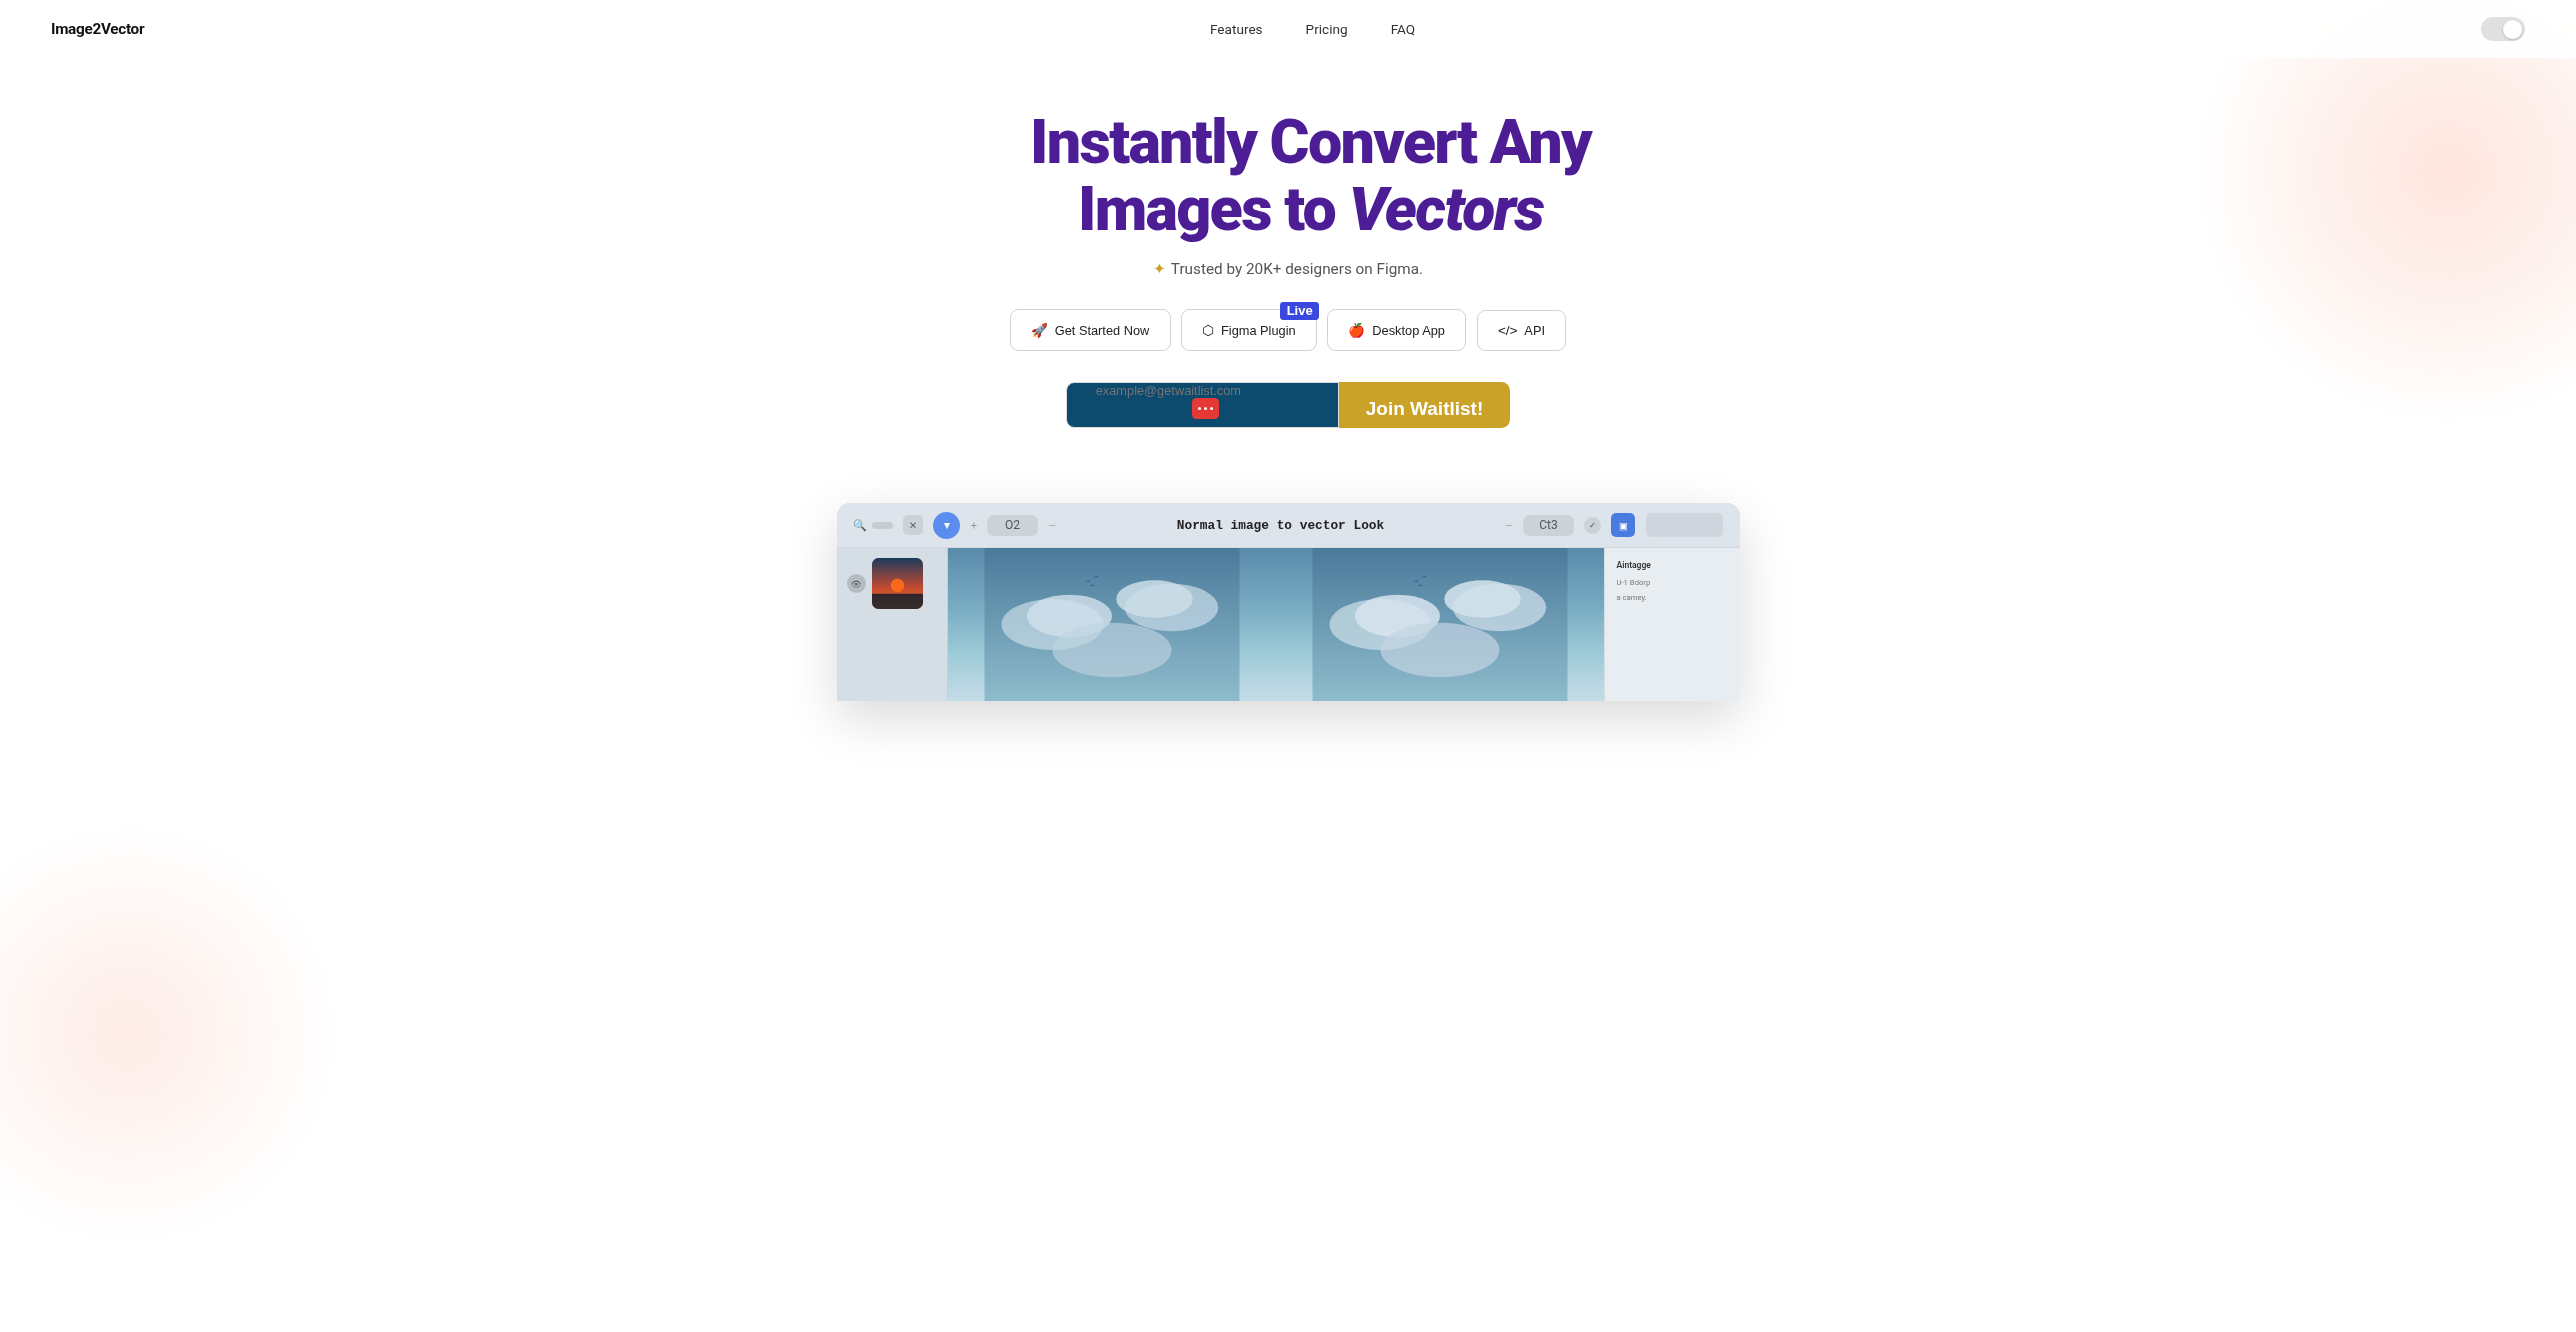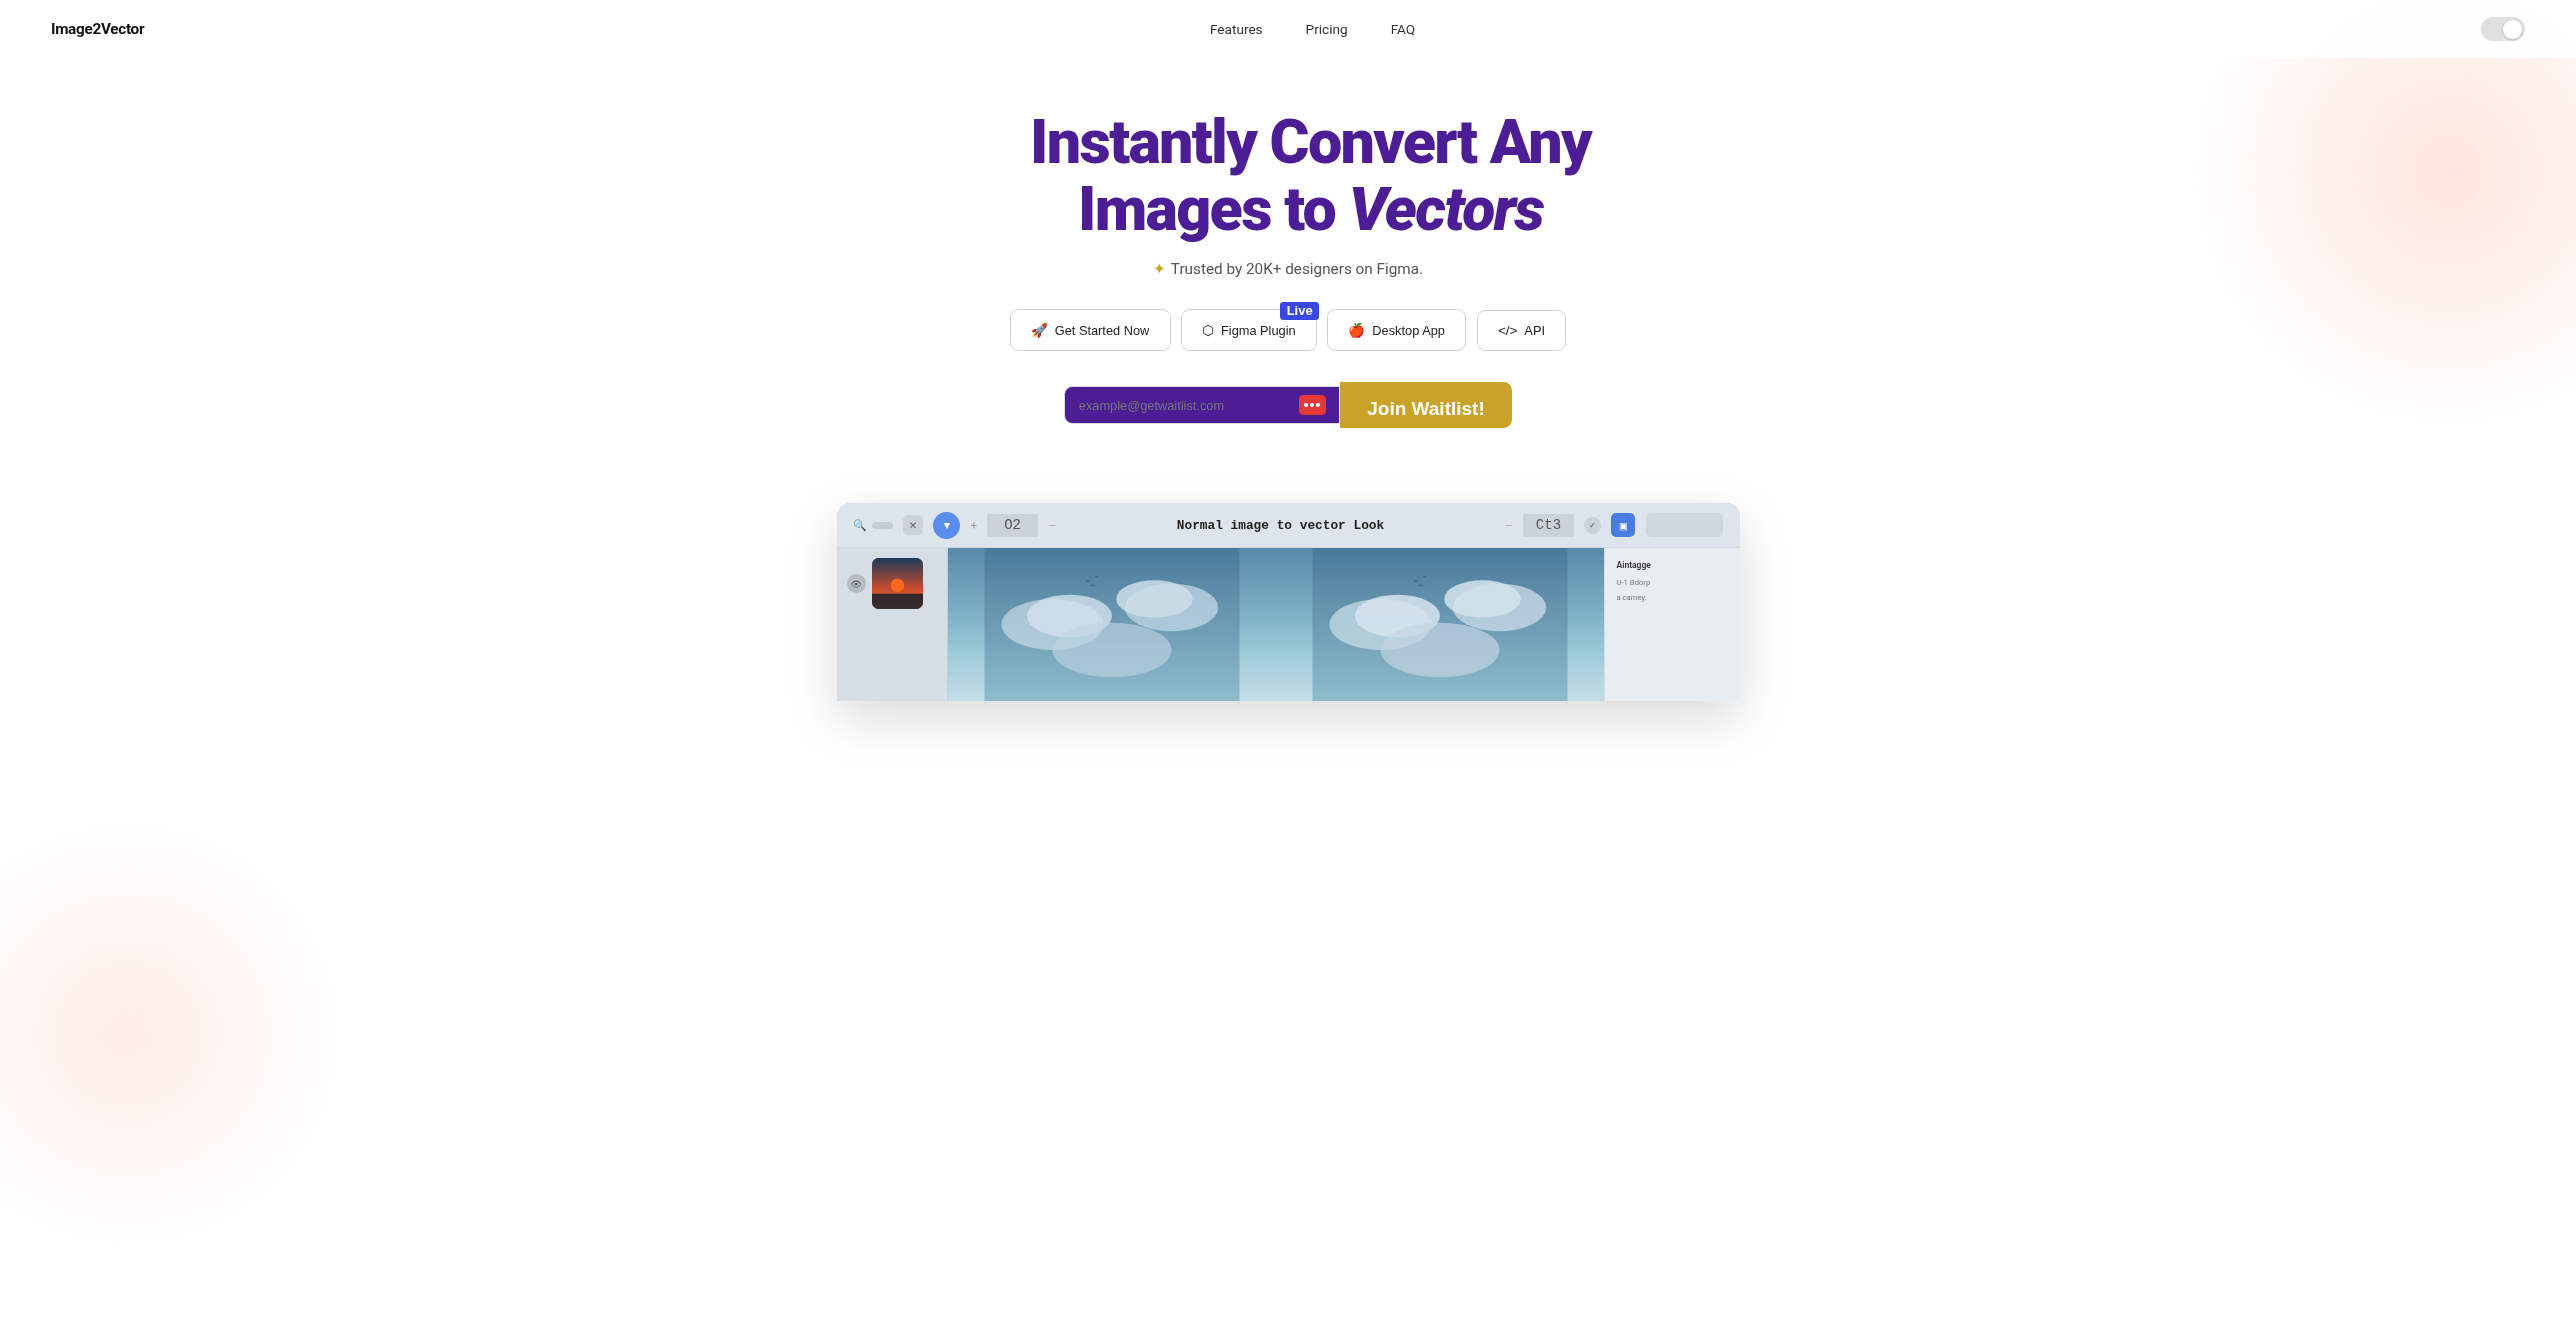--- a/index.html
+++ b/index.html
@@ -184,24 +184,25 @@
       align-items: center;
       gap: 0;
       margin-bottom: 41px;
     }
 
     .email-input-wrapper {
       display: flex;
       align-items: center;
       border: 1.3px solid #ddd;
       border-radius: 8.5px 0 0 8.5px;
-      background: #4c1d95;
+      background: #0c4a6e;
       padding: 0 13.6px;
-      height: 38px;
+      height: 46px;
       min-width: 273px;
+      flex-direction: column;
     }
 
     .email-input {
       border: none;
       outline: none;
       font-size: 12.8px;
       color: #999;
       background: transparent;
       width: 213px;
     }
@@ -361,27 +362,26 @@
       color: #555;
     }
 
     .toolbar-icon-btn-blue {
       background: #4a7be0;
       color: #fff;
     }
 
     .toolbar-input-box {
       background: rgba(0,0,0,0.08);
-      border-radius: 0;
+      border-radius: 7px;
       padding: 3.4px 12px;
-      font-size: 14px;
+      font-size: 12px;
       color: #555;
       min-width: 51px;
       text-align: center;
-      font-family: Liberation Mono, monospace;
     }
 
     
     .main-content {
       display: flex;
       height: 153px;
     }
 
     
     .left-panel {

